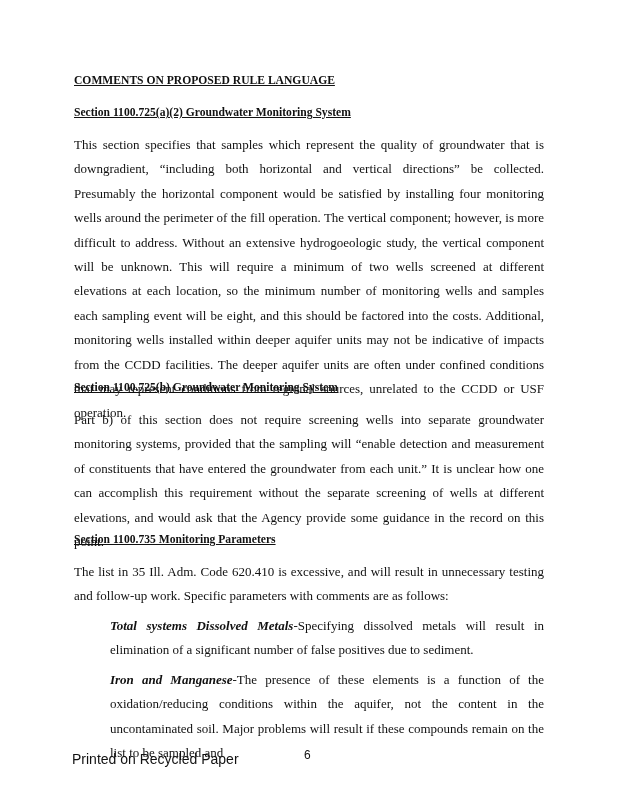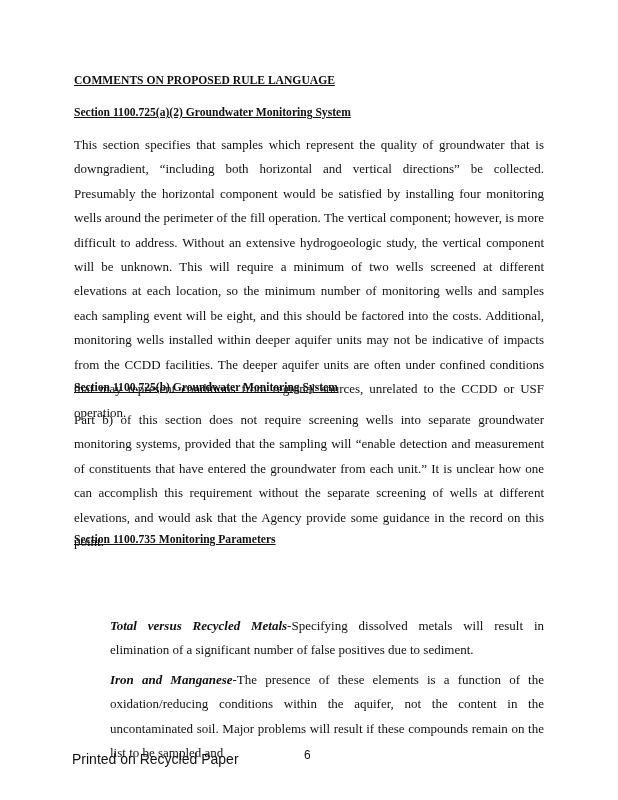--- a/index.html
+++ b/index.html
@@ -23,20 +23,21 @@
 <div class="page">
   <div class="h" style="top:74px;">COMMENTS ON PROPOSED RULE LANGUAGE</div>
 
   <div class="h" style="top:106px;">Section 1100.725(a)(2) Groundwater Monitoring System</div>
   <div class="p" style="top:133px;">This section specifies that samples which represent the quality of groundwater that is downgradient, “including both horizontal and vertical directions” be collected.  Presumably the horizontal component would be satisfied by installing four monitoring wells around the perimeter of the fill operation. The vertical component; however, is more difficult to address. Without an extensive hydrogoeologic study, the vertical component will be unknown. This will require a minimum of two wells screened at different elevations at each location, so the minimum number of monitoring wells and samples each sampling event will be eight, and this should be factored into the costs.  Additional, monitoring wells installed within deeper aquifer units may not be indicative of impacts from the CCDD facilities. The deeper aquifer units are often under confined conditions that may represent conditions from regional sources, unrelated to the CCDD or USF operation.</div>
 
   <div class="h" style="top:381px;">Section 1100.725(b) Groundwater Monitoring System</div>
   <div class="p" style="top:408px;">Part b) of this section does not require screening wells into separate groundwater monitoring systems, provided that the sampling will “enable detection and measurement of constituents that have entered the groundwater from each unit.”  It is unclear how one can accomplish this requirement without the separate screening of wells at different elevations, and would ask that the Agency provide some guidance in the record on this point.</div>
 
   <div class="h" style="top:533px;">Section 1100.735 Monitoring Parameters</div>
+  <div class="p" style="top:560px;">The list in 35 Ill. Adm. Code 620.410 is excessive, and will result in unnecessary testing and follow-up work. Specific parameters with comments are as follows:</div>
 
-  <div class="p ind" style="top:614px;"><span class="bi">Total versus Recycled Metals</span><span>-Specifying dissolved metals will result in elimination of a significant number of false positives due to sediment.</span></div>
+  <div class="p ind" style="top:614px;"><span class="bi">Total systems Dissolved Metals</span><span>-Specifying dissolved metals will result in elimination of a significant number of false positives due to sediment.</span></div>
 
   <div class="p ind" style="top:668px;"><span class="bi">Iron and Manganese</span><span>-The presence of these elements is a function of the oxidation/reducing conditions within the aquifer, not the content in the uncontaminated soil.  Major problems will result if these compounds remain on the list to be sampled and</span></div>
 
   <div class="footer-left">Printed on Recycled Paper</div>
   <div class="footer-page">6</div>
 </div>
 
 </body></html>

